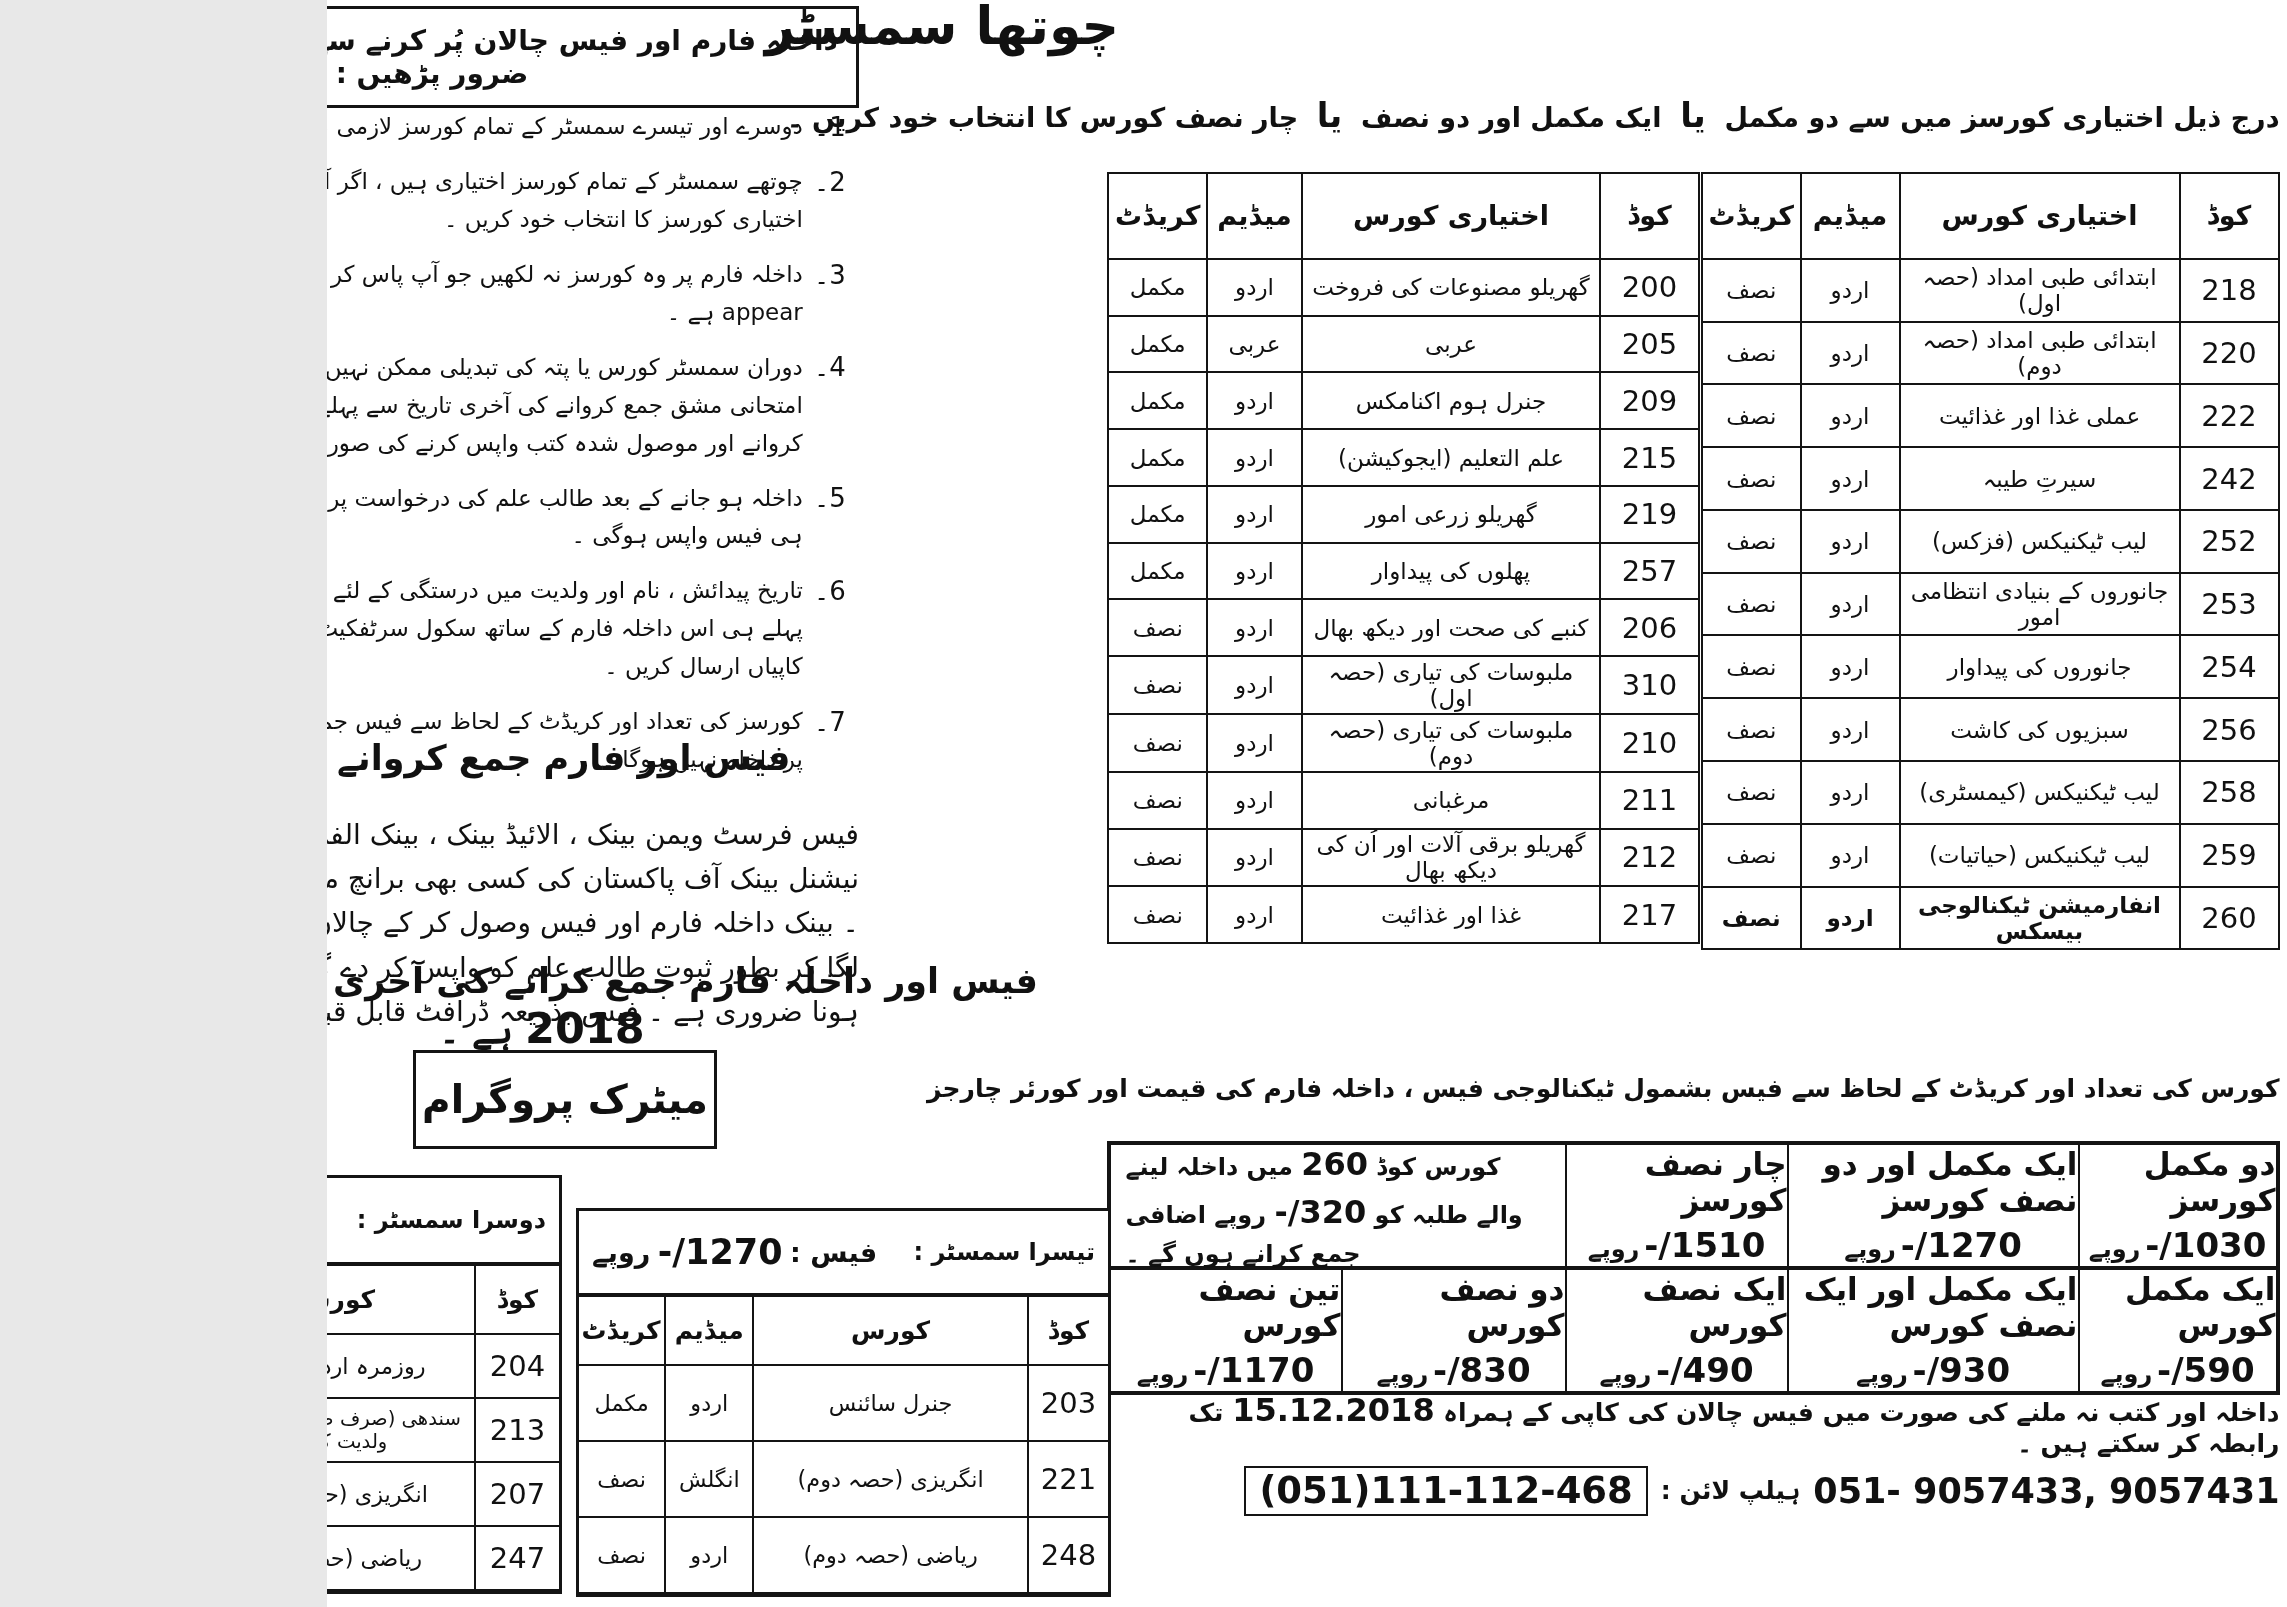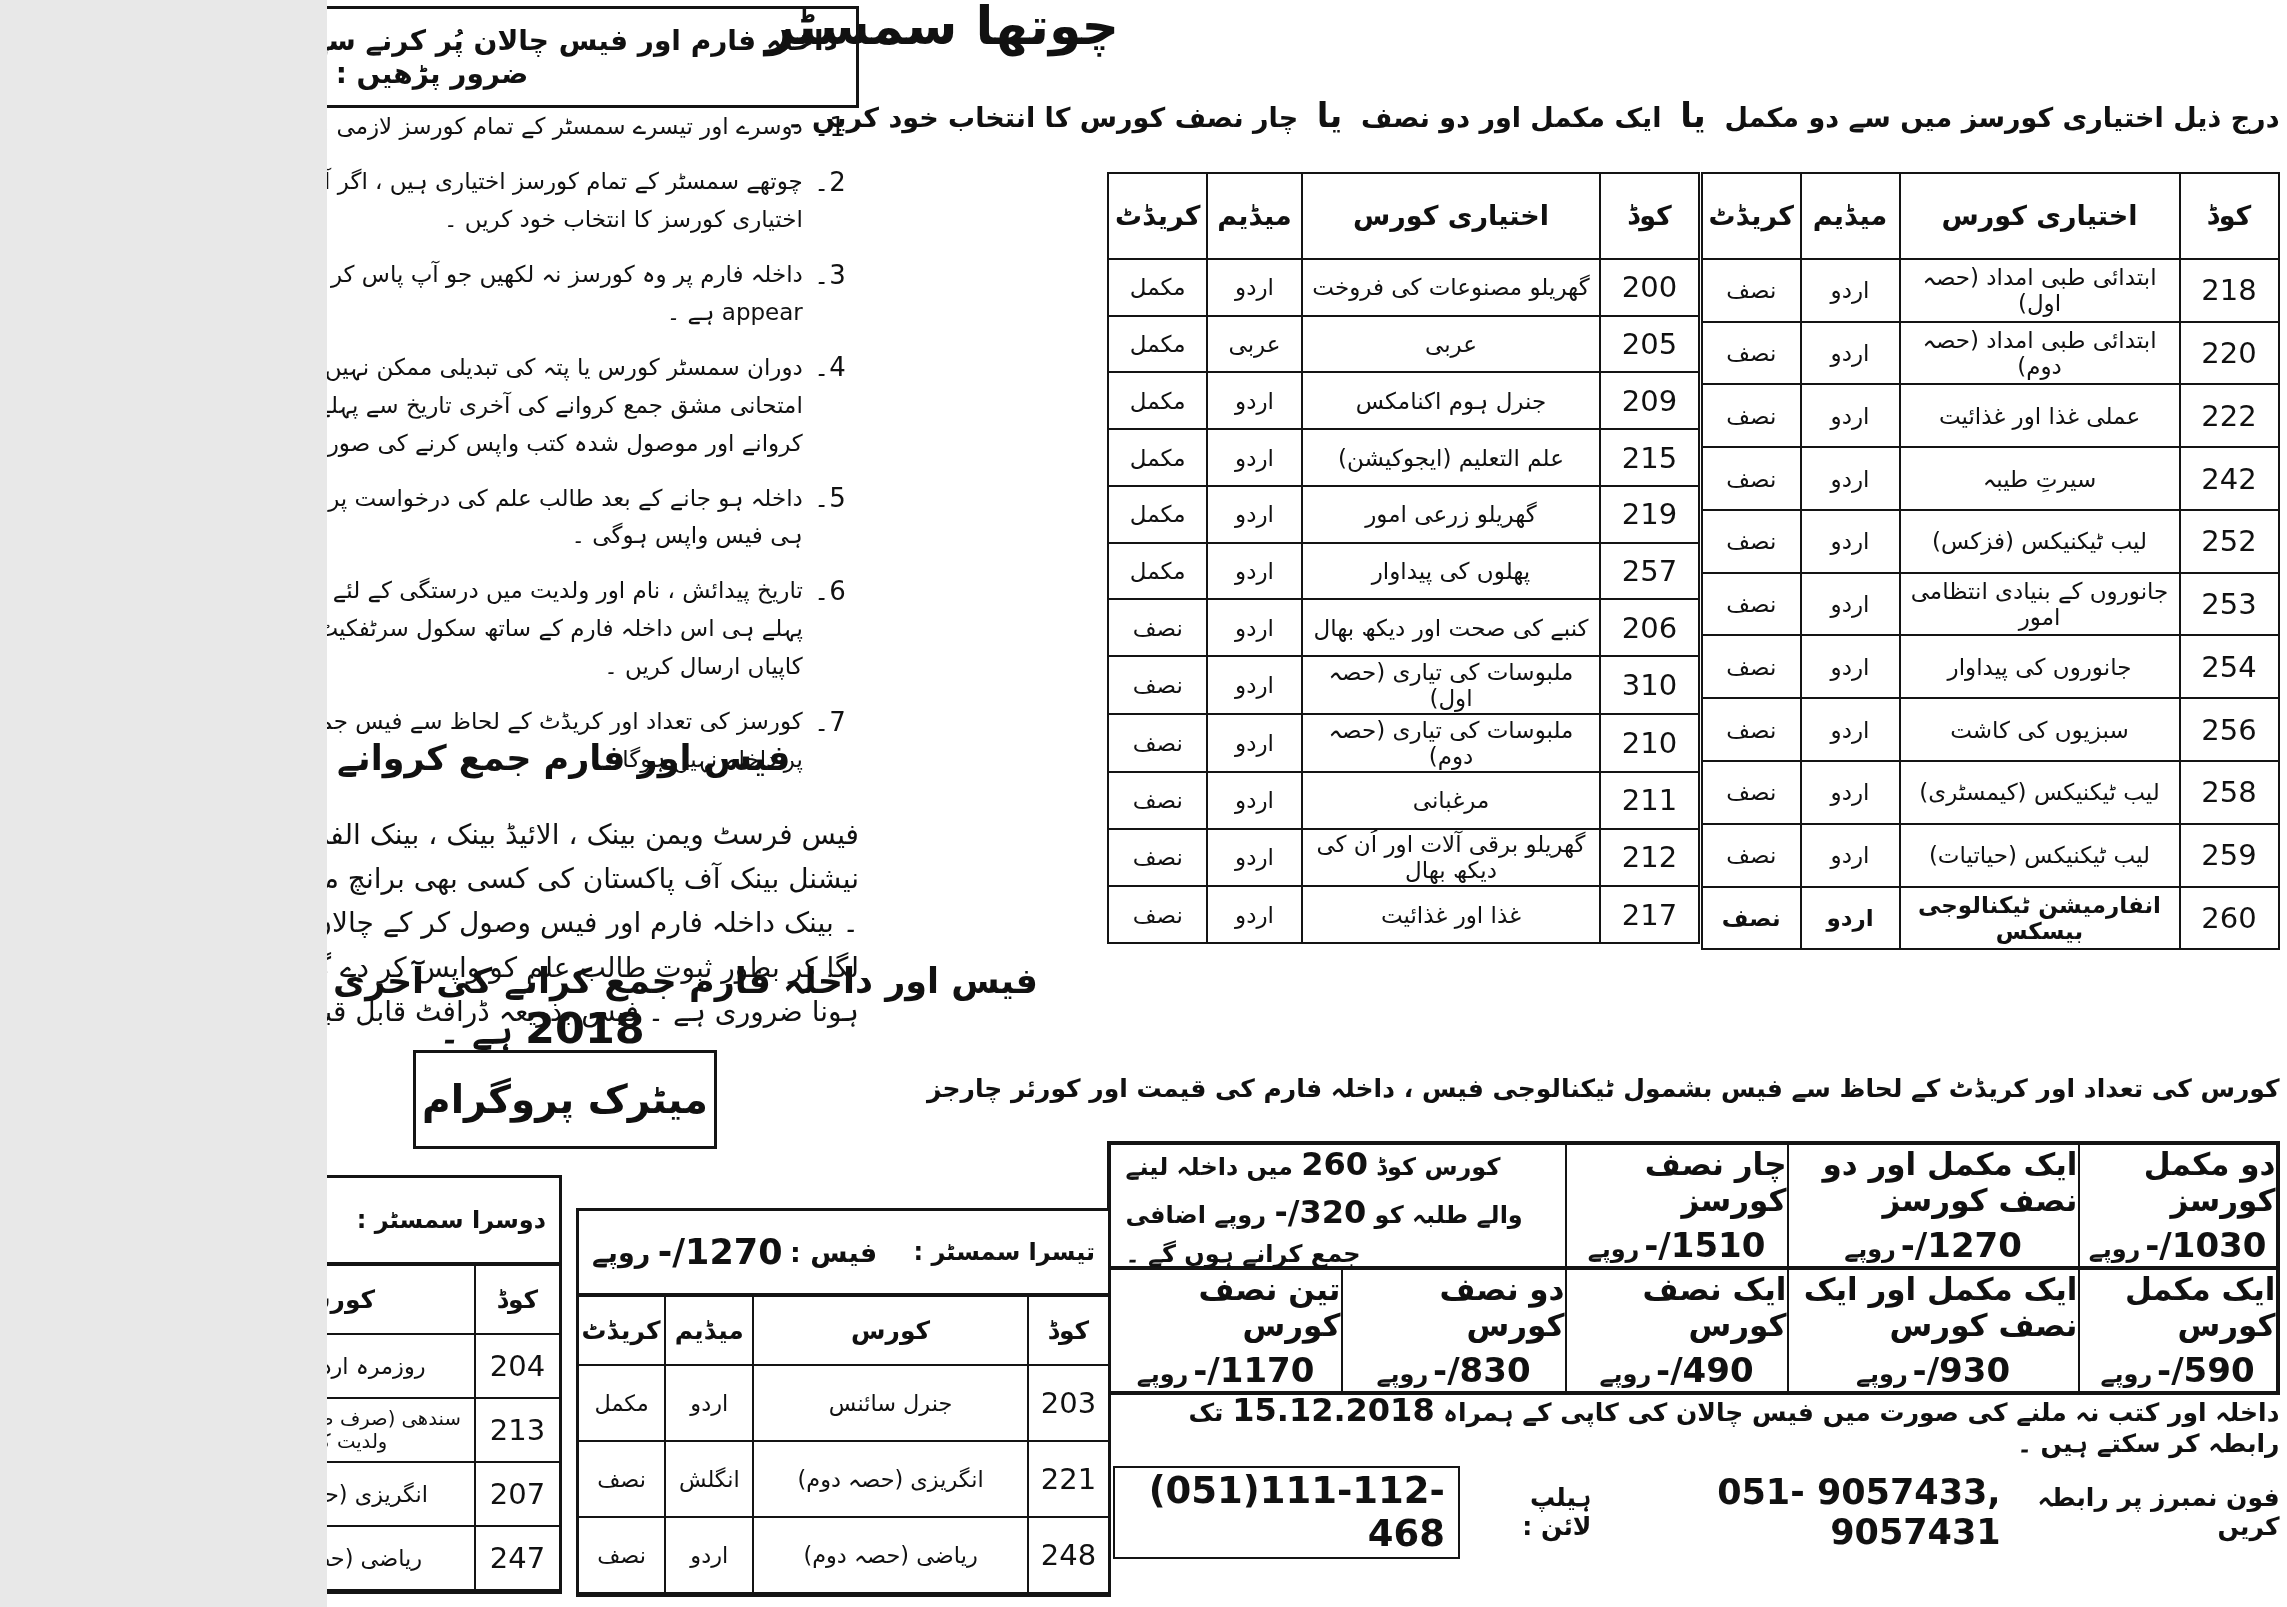--- a/index.html
+++ b/index.html
@@ -312,21 +312,20 @@
     </div>
   </div>
 
   <div id="contact" class="abs">
     <div class="line">
       <span>داخلہ اور کتب نہ ملنے کی صورت میں فیس چالان کی کاپی کے ہمراہ</span>
       <span class="date-big inline-ltr">15.12.2018</span>
       <span>تک رابطہ کر سکتے ہیں ۔</span>
     </div>
     <div class="line" id="phone-line">
-      <span>فون نمبرز پر رابطہ کریں</span>
       <span class="phone-numbers inline-ltr">051- 9057433, 9057431</span>
       <span>ہیلپ لائن :</span>
       <span class="helpline-box inline-ltr">(051)111-112-468</span>
     </div>
 
   </div>
 
   <div id="instructions-box" class="abs">داخلہ فارم اور فیس چالان پُر کرنے سے پہلے درج ذیل ہدایات ضرور پڑھیں :</div>
 
   <div id="instructions-list" class="abs">

